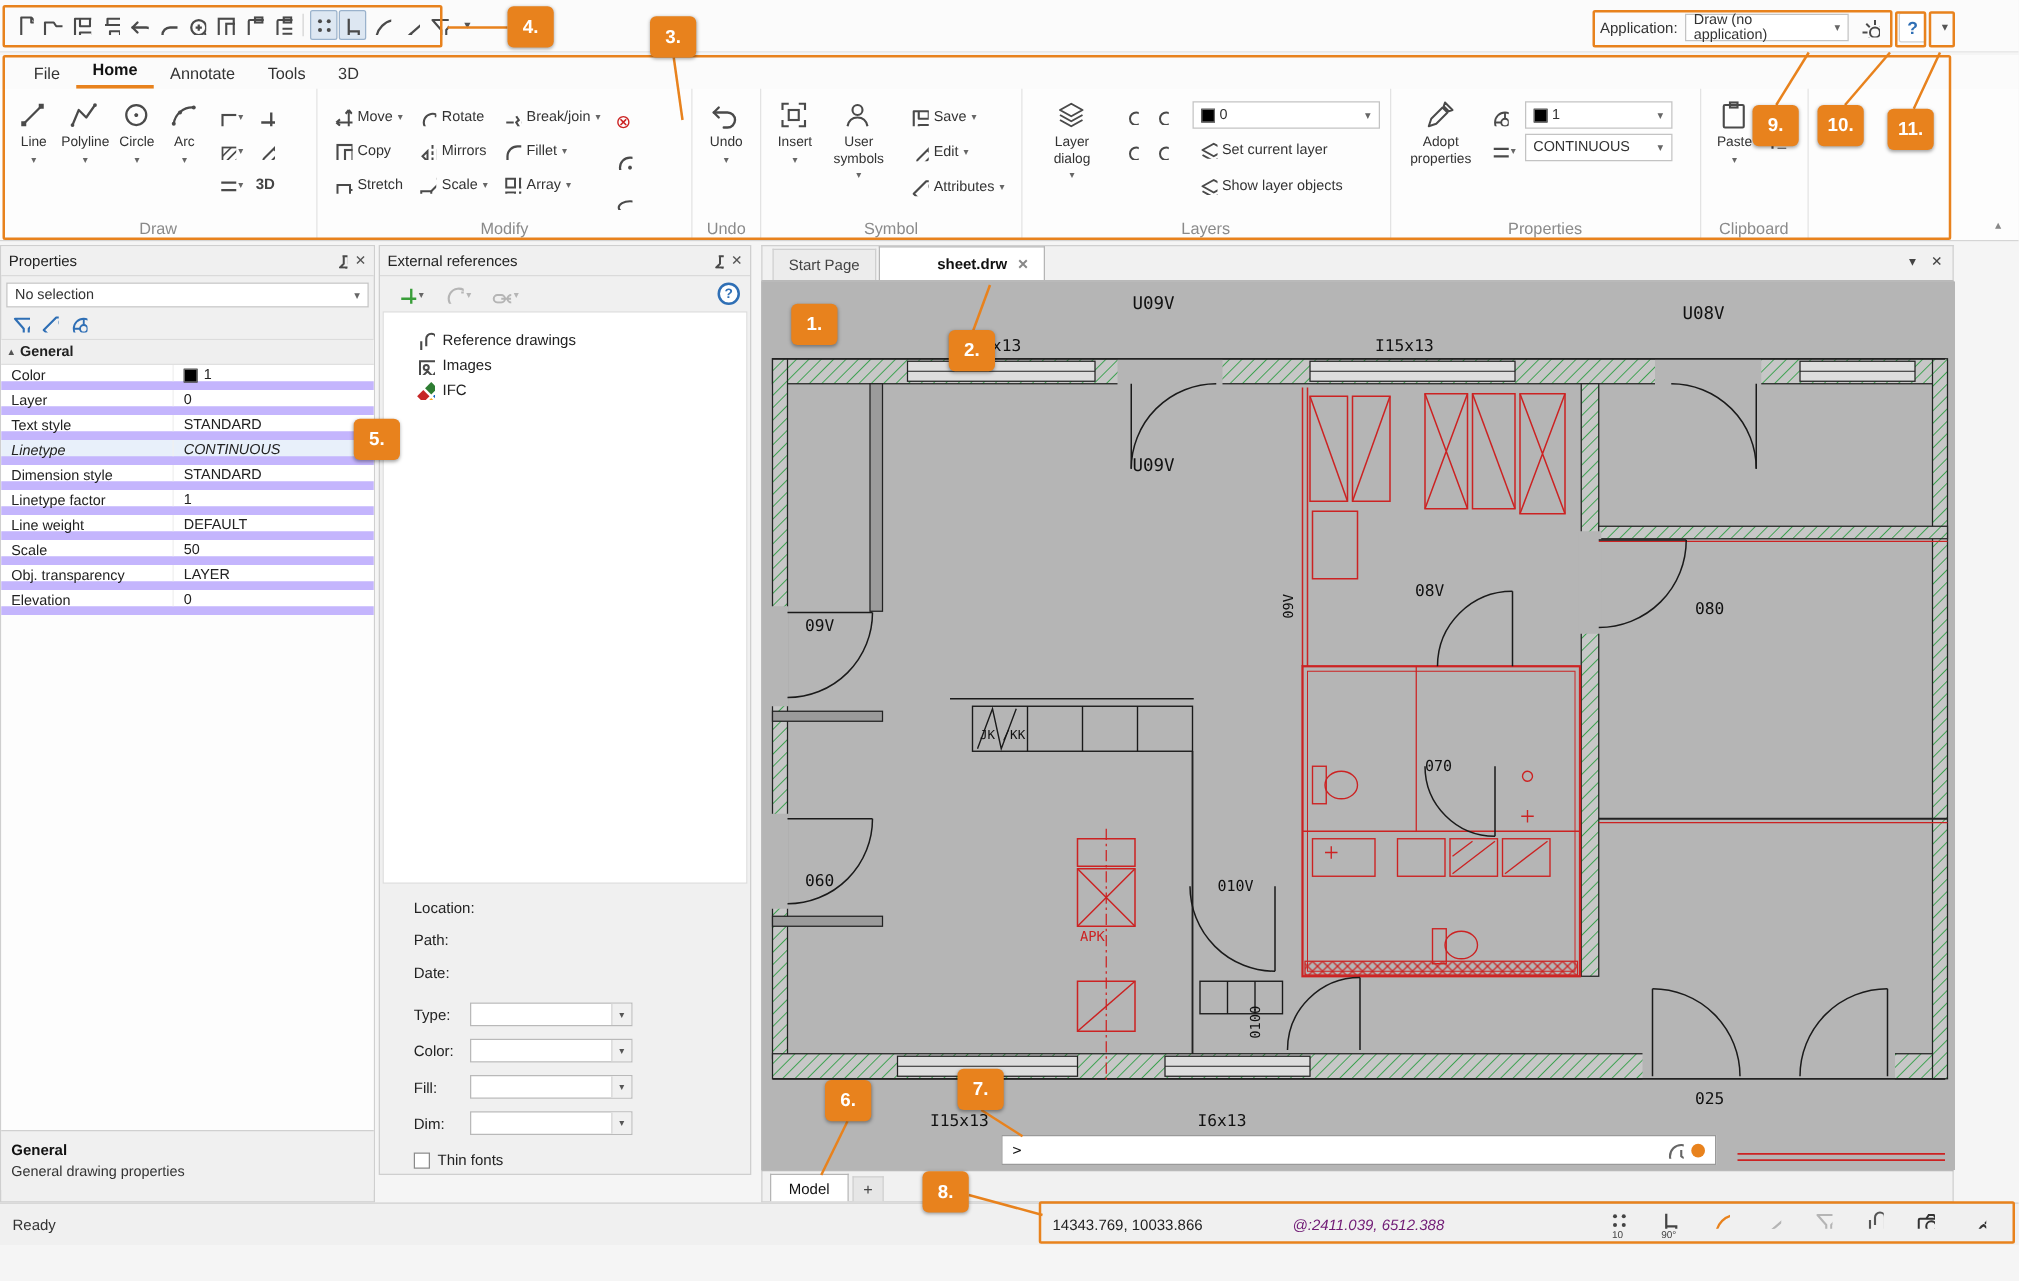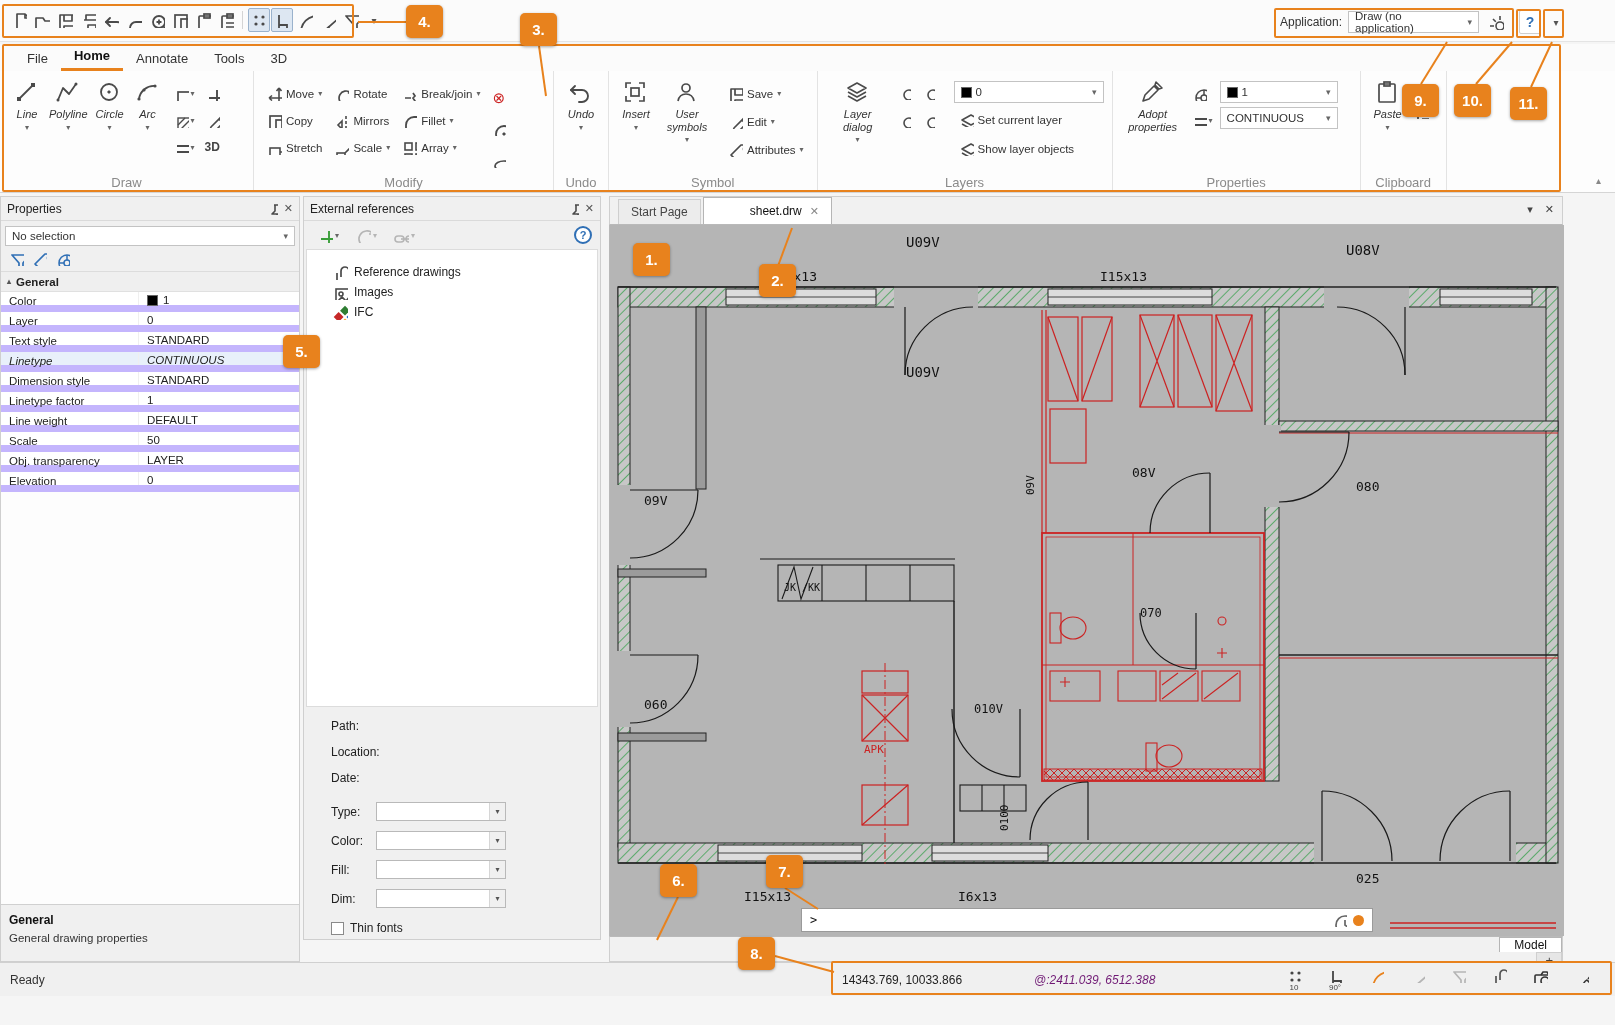--- a/index.html
+++ b/index.html
@@ -30,21 +30,21 @@
   
   #menubar { position:absolute; left:0; top:44px; width:1615px; height:27px; background:#fbfbfb; display:flex; align-items:flex-end; padding-left:14px; }
   .mtab { padding:4px 13px 5px; font-size:13px; color:#333; }
   .mtab.active { color:#111; font-weight:bold; border-bottom:3px solid #e8821d; }
 
   #ribbon { position:absolute; left:0; top:71px; width:1615px; height:122px; background:#fdfdfd; border-bottom:1px solid #d5d5d5; display:flex; }
   .rgroup { position:relative; border-right:1px solid #e3e3e3; padding:4px 8px 18px; display:flex; align-items:flex-start; gap:4px; }
   .glabel { position:absolute; bottom:2px; left:0; right:0; text-align:center; font-size:13px; color:#8a8a8a; }
   .bigbtn { display:flex; flex-direction:column; align-items:center; gap:2px; padding:5px 3px; border-radius:3px; min-width:38px; }
   .bigbtn .ic { width:26px; height:26px; }
-  .bigbtn .blab { font-size:11px; color:#333; text-align:center; line-height:1.15; max-width:58px;font-style:italic; }
+  .bigbtn .blab { font-size:11px; color:#333; text-align:center; line-height:1.15; max-width:58px; }
   .caretsm { font-size:8px; color:#666; }
   .stackcol { display:flex; flex-direction:column; gap:3px; padding-top:6px; }
   .minibtn { display:flex; align-items:center; gap:2px; height:24px; padding:0 3px; }
   .minibtn .ic { width:15px; height:15px; }
   .smbtn { display:flex; align-items:center; gap:4px; height:25px; padding:0 5px; font-size:11.5px; color:#333; white-space:nowrap; }
   .smbtn .ic { width:15px; height:15px; }
   #modify-cols { display:flex; gap:2px; padding-top:6px; }
   .mcol { display:flex; flex-direction:column; gap:2px; }
   .micon-col { display:flex; flex-direction:column; gap:8px; padding-top:10px; }
   .glyph-red { color:#cc2222; font-size:15px; line-height:1; }
@@ -89,29 +89,29 @@
   .xrow .xl { width:45px; }
   .wincombo { width:130px; height:19px; background:#fff; border:1px solid #b9b9b9; position:relative; }
   .wincombo .ab { position:absolute; right:0; top:0; width:16px; height:100%; background:#f0f0f0; border-left:1px solid #d6d6d6; display:flex; align-items:center; justify-content:center; font-size:8px; color:#555; }
   #thinfonts { display:flex; align-items:center; gap:6px; margin-top:8px; }
   .cbx { width:13px; height:13px; border:1px solid #8a8a8a; background:#fff; display:inline-block; }
 
   
   #canvas-col { position:absolute; left:609px; top:196px; width:954px; height:766px; }
   #doctabs { height:29px; background:#f1f1f1; border:1px solid #cfcfcf; border-bottom:1px solid #b9b9b9; display:flex; align-items:flex-end; padding-left:8px; position:relative; }
   .dtab { height:25px; display:flex; align-items:center; gap:8px; padding:0 12px; font-size:12px; color:#444; background:#ececec; border:1px solid #cfcfcf; border-bottom:none; margin-right:2px; }
-  .dtab.active { background:#fff; color:#111; font-weight:normal; height:27px; border-color:#b5b5b5;padding-left:46px; }
+  .dtab.active { background:#fff; color:#111; font-weight:bold; height:27px; border-color:#b5b5b5;padding-left:46px; }
   .dclose { color:#888; font-size:11px; }
   #doctab-ctrl { position:absolute; right:8px; top:6px; display:flex; gap:12px; color:#444; font-size:11px; }
   #canvas { position:relative; width:954px; height:711px; background:#b5b5b5; border-left:1px solid #b9b9b9; border-right:1px solid #b9b9b9; }
   #cmdline { position:absolute; left:191px; top:683px; width:572px; height:24px; background:#fff; border:1px solid #9a9a9a; display:flex; align-items:center; padding:0 8px; font-family:"DejaVu Sans Mono", monospace; font-size:12px; color:#111; gap:8px; }
   #cmdline .cr { margin-left:auto; display:flex; align-items:center; gap:6px; }
   #cmdline .ic { width:14px; height:14px; color:#666; }
   .odot { width:11px; height:11px; border-radius:50%; background:#e8821d; display:inline-block; }
-  #modelbar { height:26px; background:#f1f1f1; border:1px solid #cfcfcf; border-top:1px solid #b9b9b9; display:flex; align-items:flex-end; padding-left:6px;flex-direction:column; }
+  #modelbar { height:26px; background:#f1f1f1; border:1px solid #cfcfcf; border-top:1px solid #b9b9b9; display:flex; align-items:flex-end; padding-left:6px; }
   .modeltab { height:22px; padding:0 14px; background:#fff; border:1px solid #b5b5b5; border-bottom:none; display:flex; align-items:center; font-size:12px; color:#111; }
   .addtab { height:20px; padding:0 8px; display:flex; align-items:center; font-size:13px; color:#444; background:#e6e6e6; border:1px solid #cfcfcf; border-bottom:none; margin-left:3px; }
 
   
   #statusbar { position:absolute; left:0; top:962px; width:1615px; height:34px; background:#f0f0f0; border-top:1px solid #d0d0d0; display:flex; align-items:center; }
   #status-ready { padding-left:10px; color:#333; }
   #status-right { position:absolute; left:842px; top:0; width:765px; height:34px; display:flex; align-items:center; }
   #coord-abs { width:190px; color:#222; }
   #coord-rel { color:#701a75; margin-left:2px;font-style:italic; }
   #status-icons { margin-left:auto; display:flex; align-items:flex-start; gap:17px; padding-right:14px; }
@@ -907,22 +907,22 @@
           <span>Images</span>
         </div>
         <div class="titem">
           <svg class="ic">
             <use href="#i-ifc"></use>
           </svg>
           <span>IFC</span>
         </div>
       </div>
     <div id="xref-form">
+      <div class="xlabel">Location:</div>
       <div class="xlabel">Path:</div>
-      <div class="xlabel">Location:</div>
       <div class="xlabel">Date:</div>
       <div class="xrow">
           <span class="xl">Type:</span>
         <div class="wincombo">
             <span class="ab">▾</span>
           </div>
         </div>
       <div class="xrow">
           <span class="xl">Color:</span>
         <div class="wincombo">

